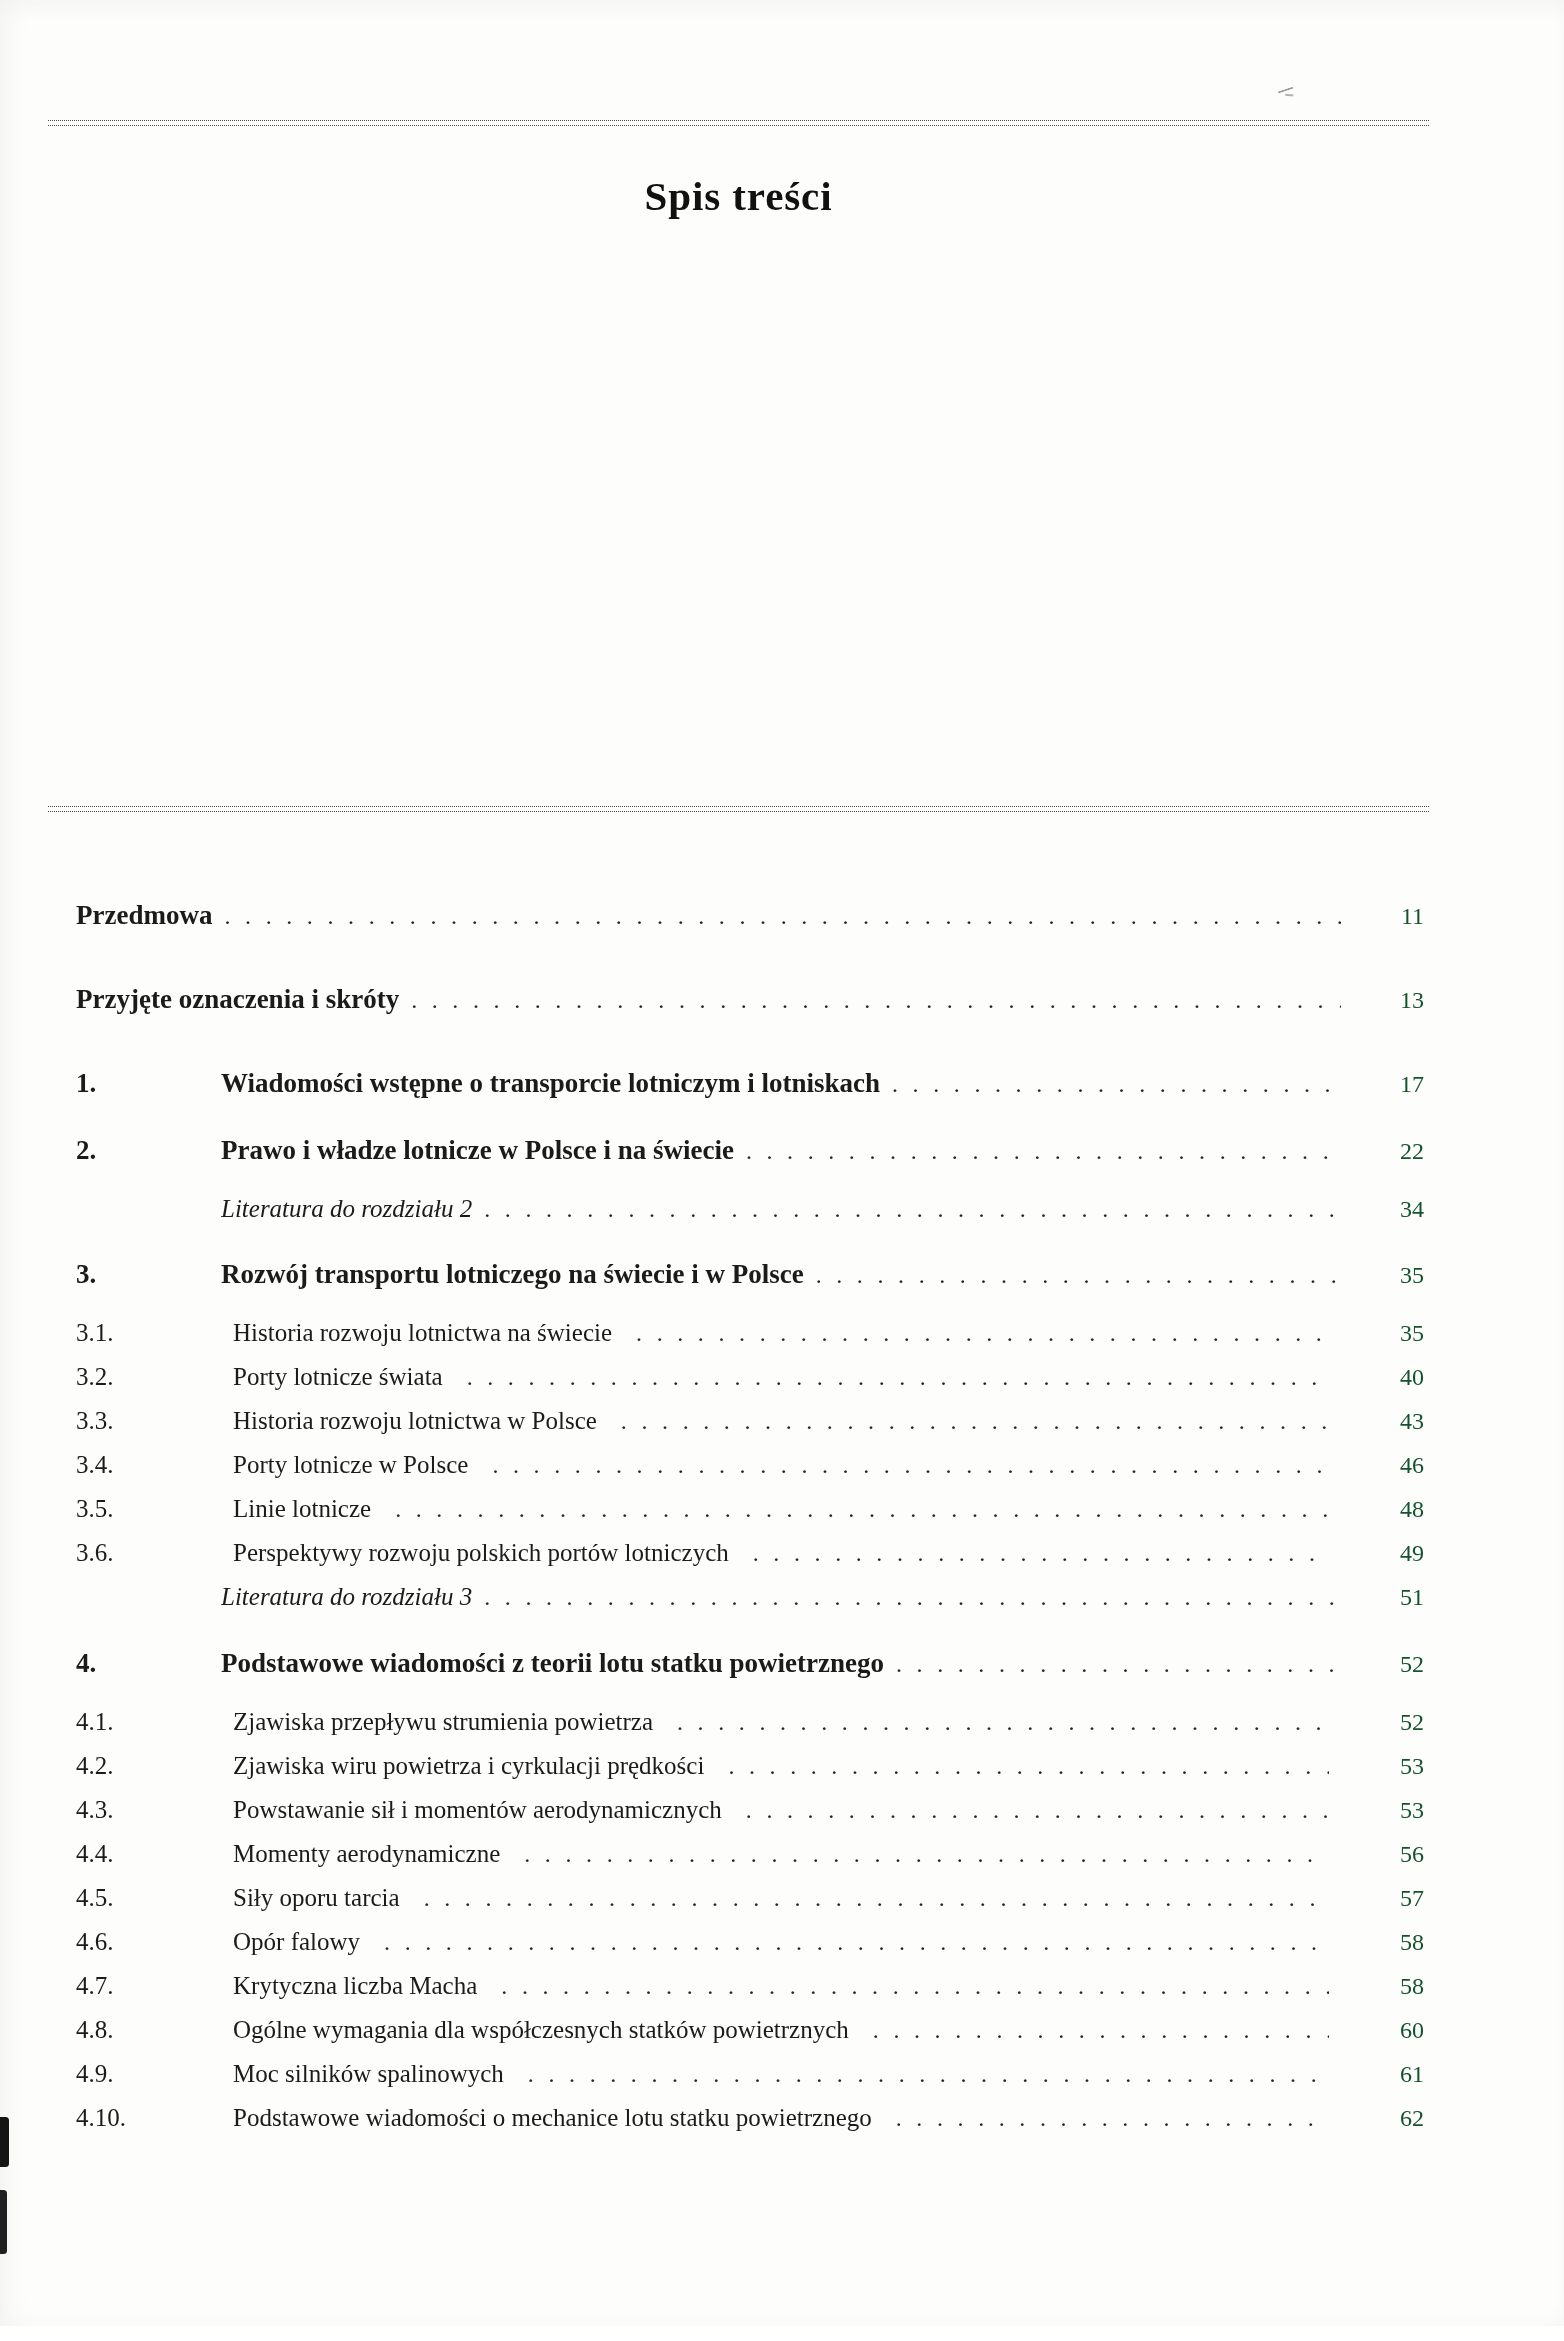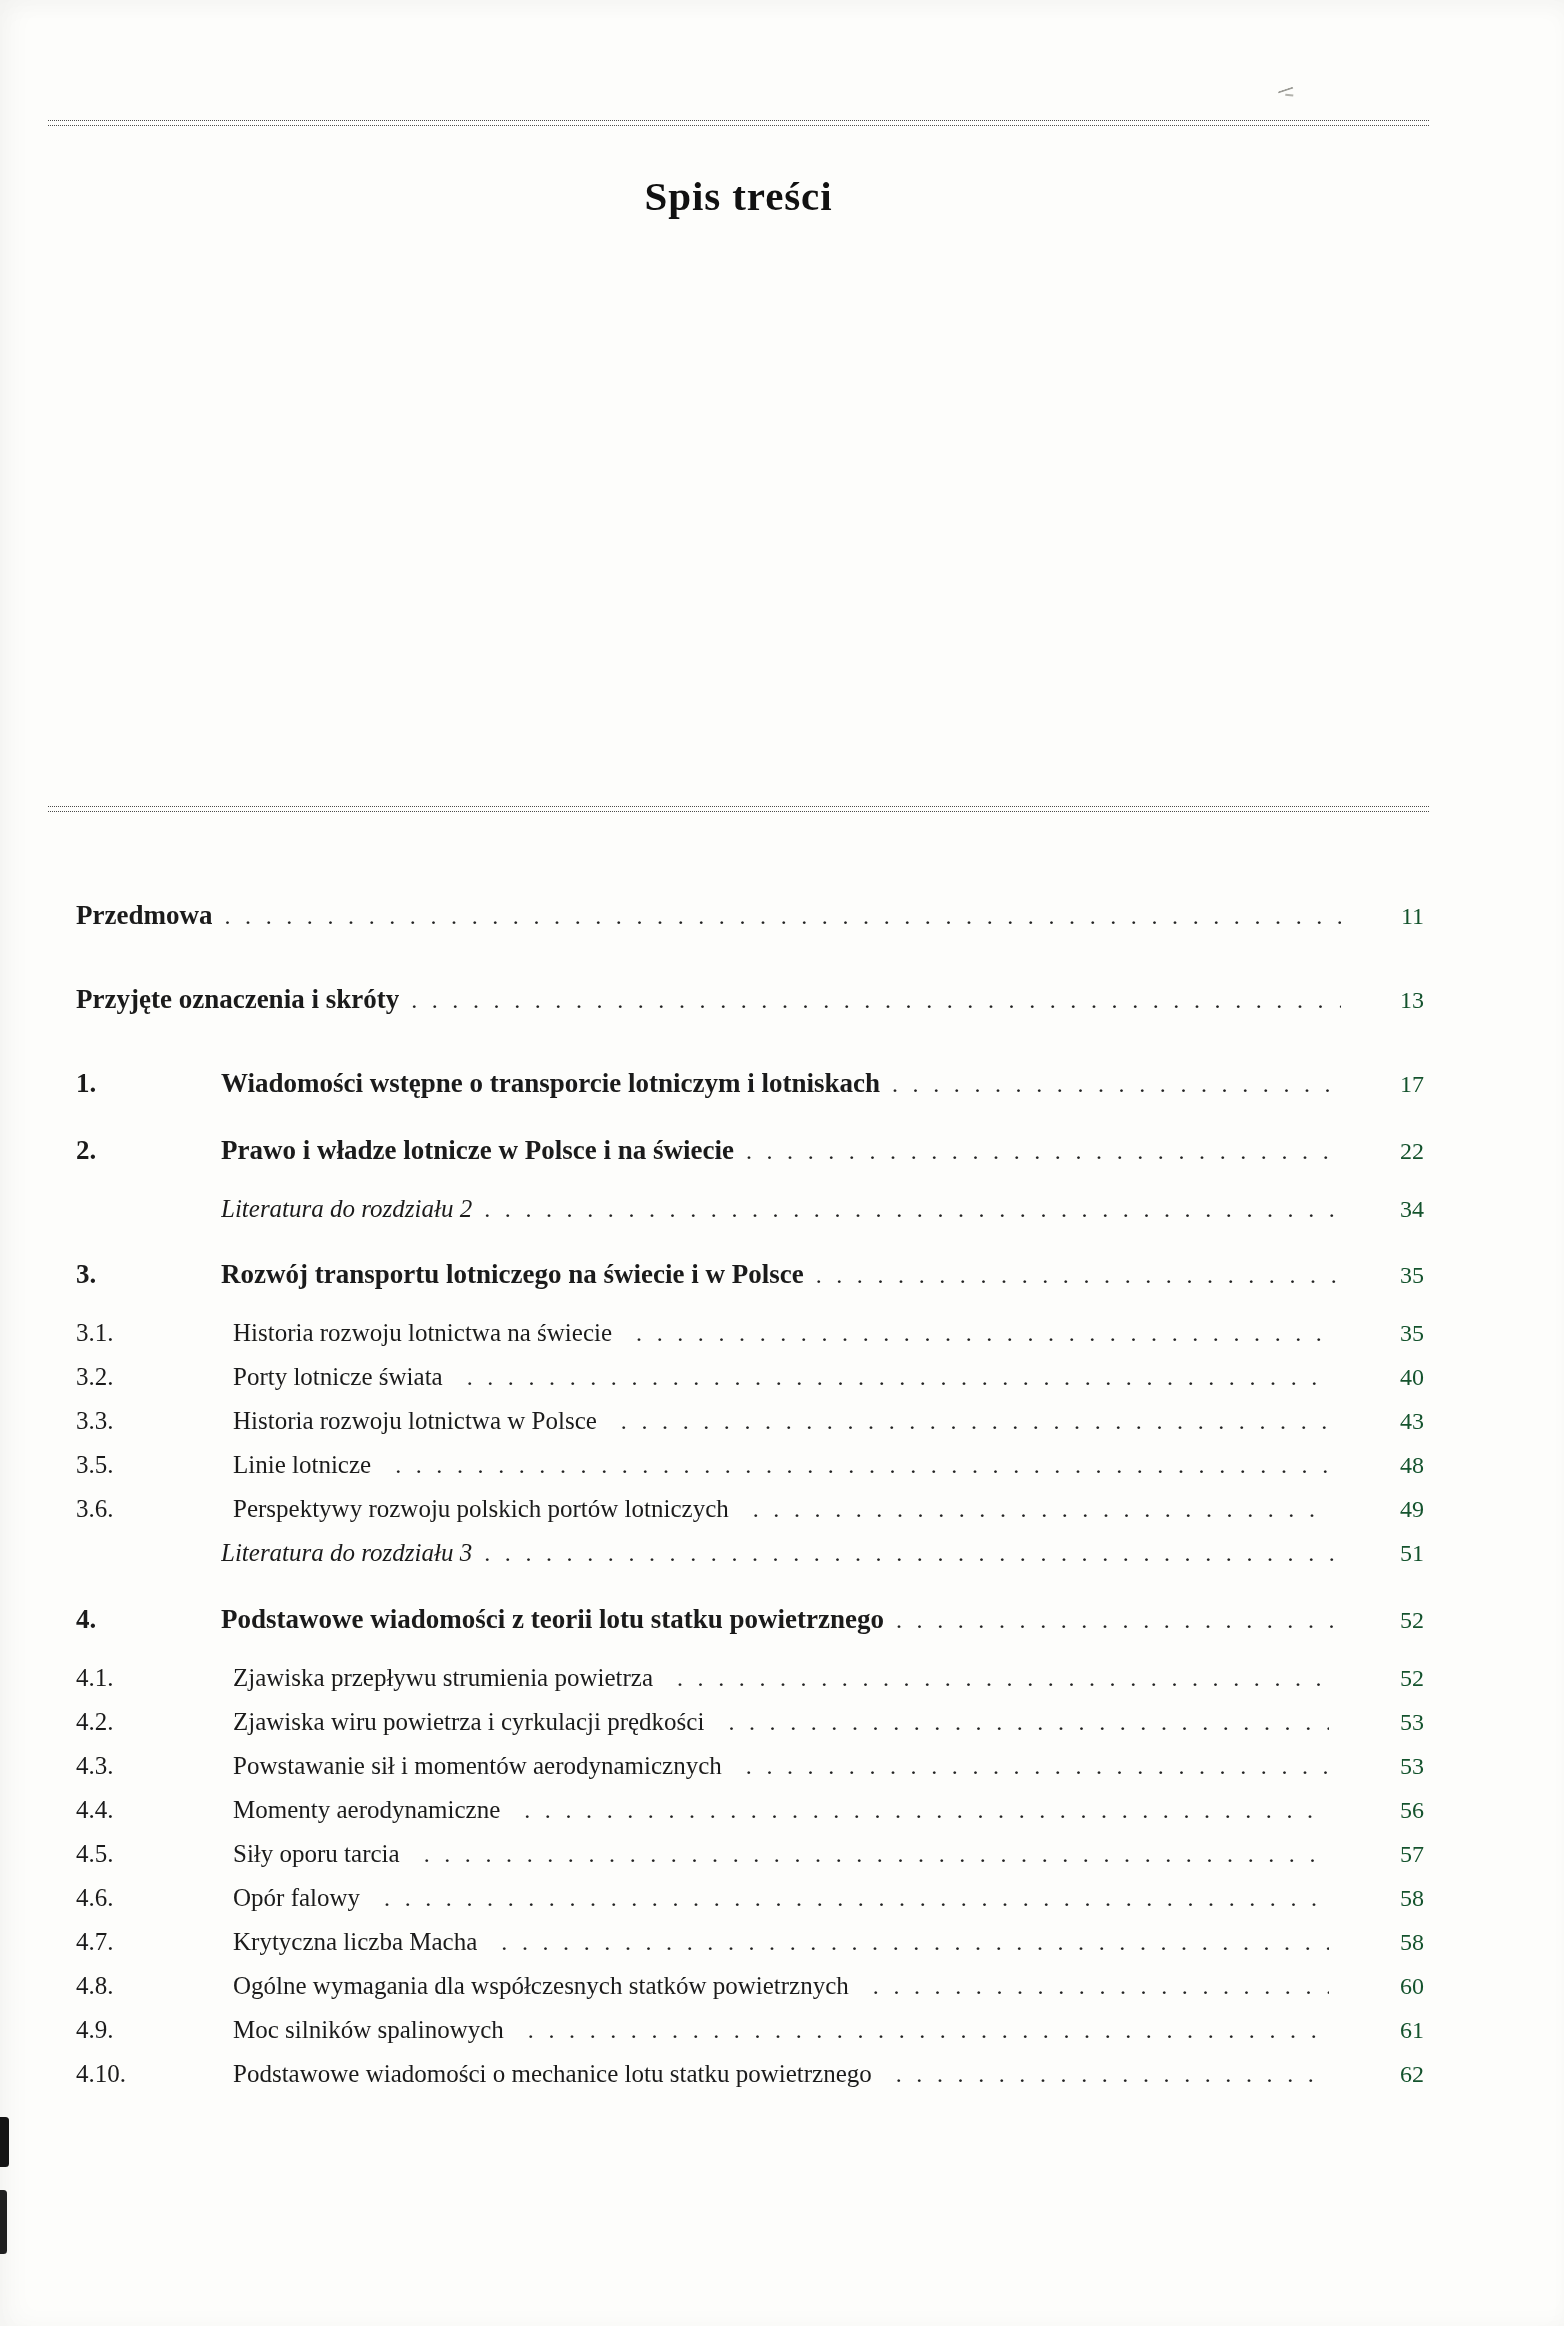--- a/index.html
+++ b/index.html
@@ -194,20 +194,26 @@
         <span class="pg">40</span>
       </div>
 
       <div class="row style-normal">
         <span class="num">3.3.</span>
         <span class="label">Historia rozwoju lotnictwa w Polsce</span>
         <span class="dots"></span>
         <span class="pg">43</span>
       </div>
 
+      <div class="row style-normal">
+        <span class="num">3.4.</span>
+        <span class="label">Porty lotnicze w Polsce</span>
+        <span class="dots"></span>
+        <span class="pg">46</span>
+      </div>
 
       <div class="row style-normal">
         <span class="num">3.5.</span>
         <span class="label">Linie lotnicze</span>
         <span class="dots"></span>
         <span class="pg">48</span>
       </div>
 
       <div class="row style-normal">
         <span class="num">3.6.</span>

